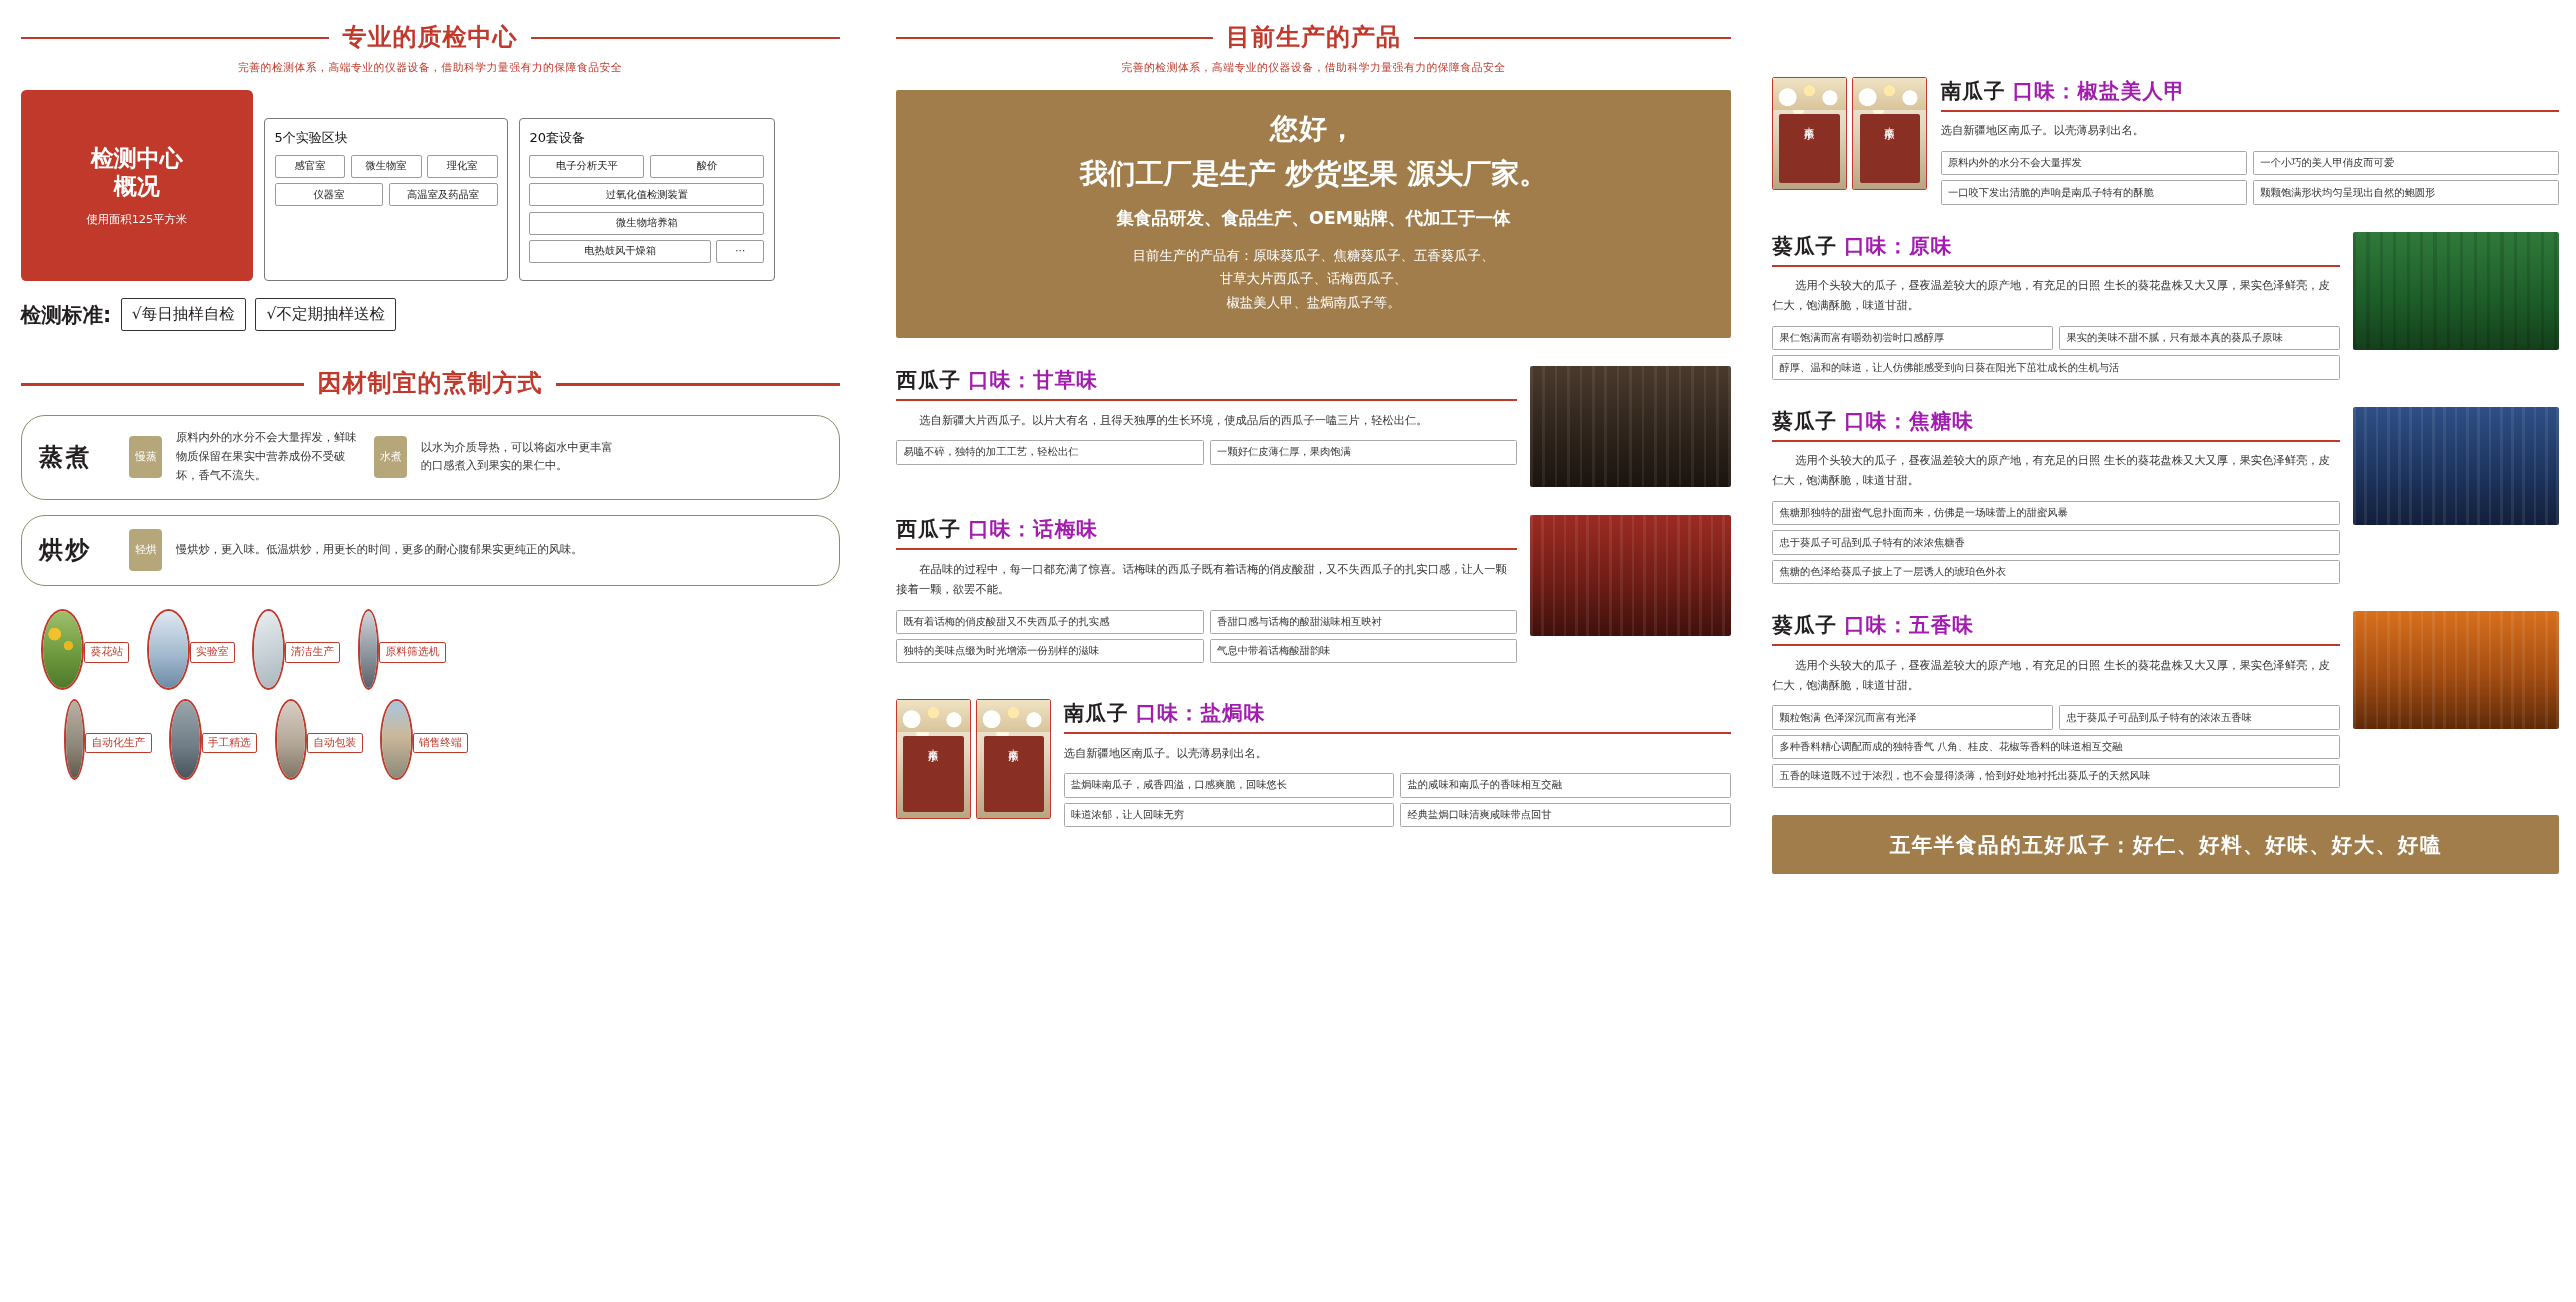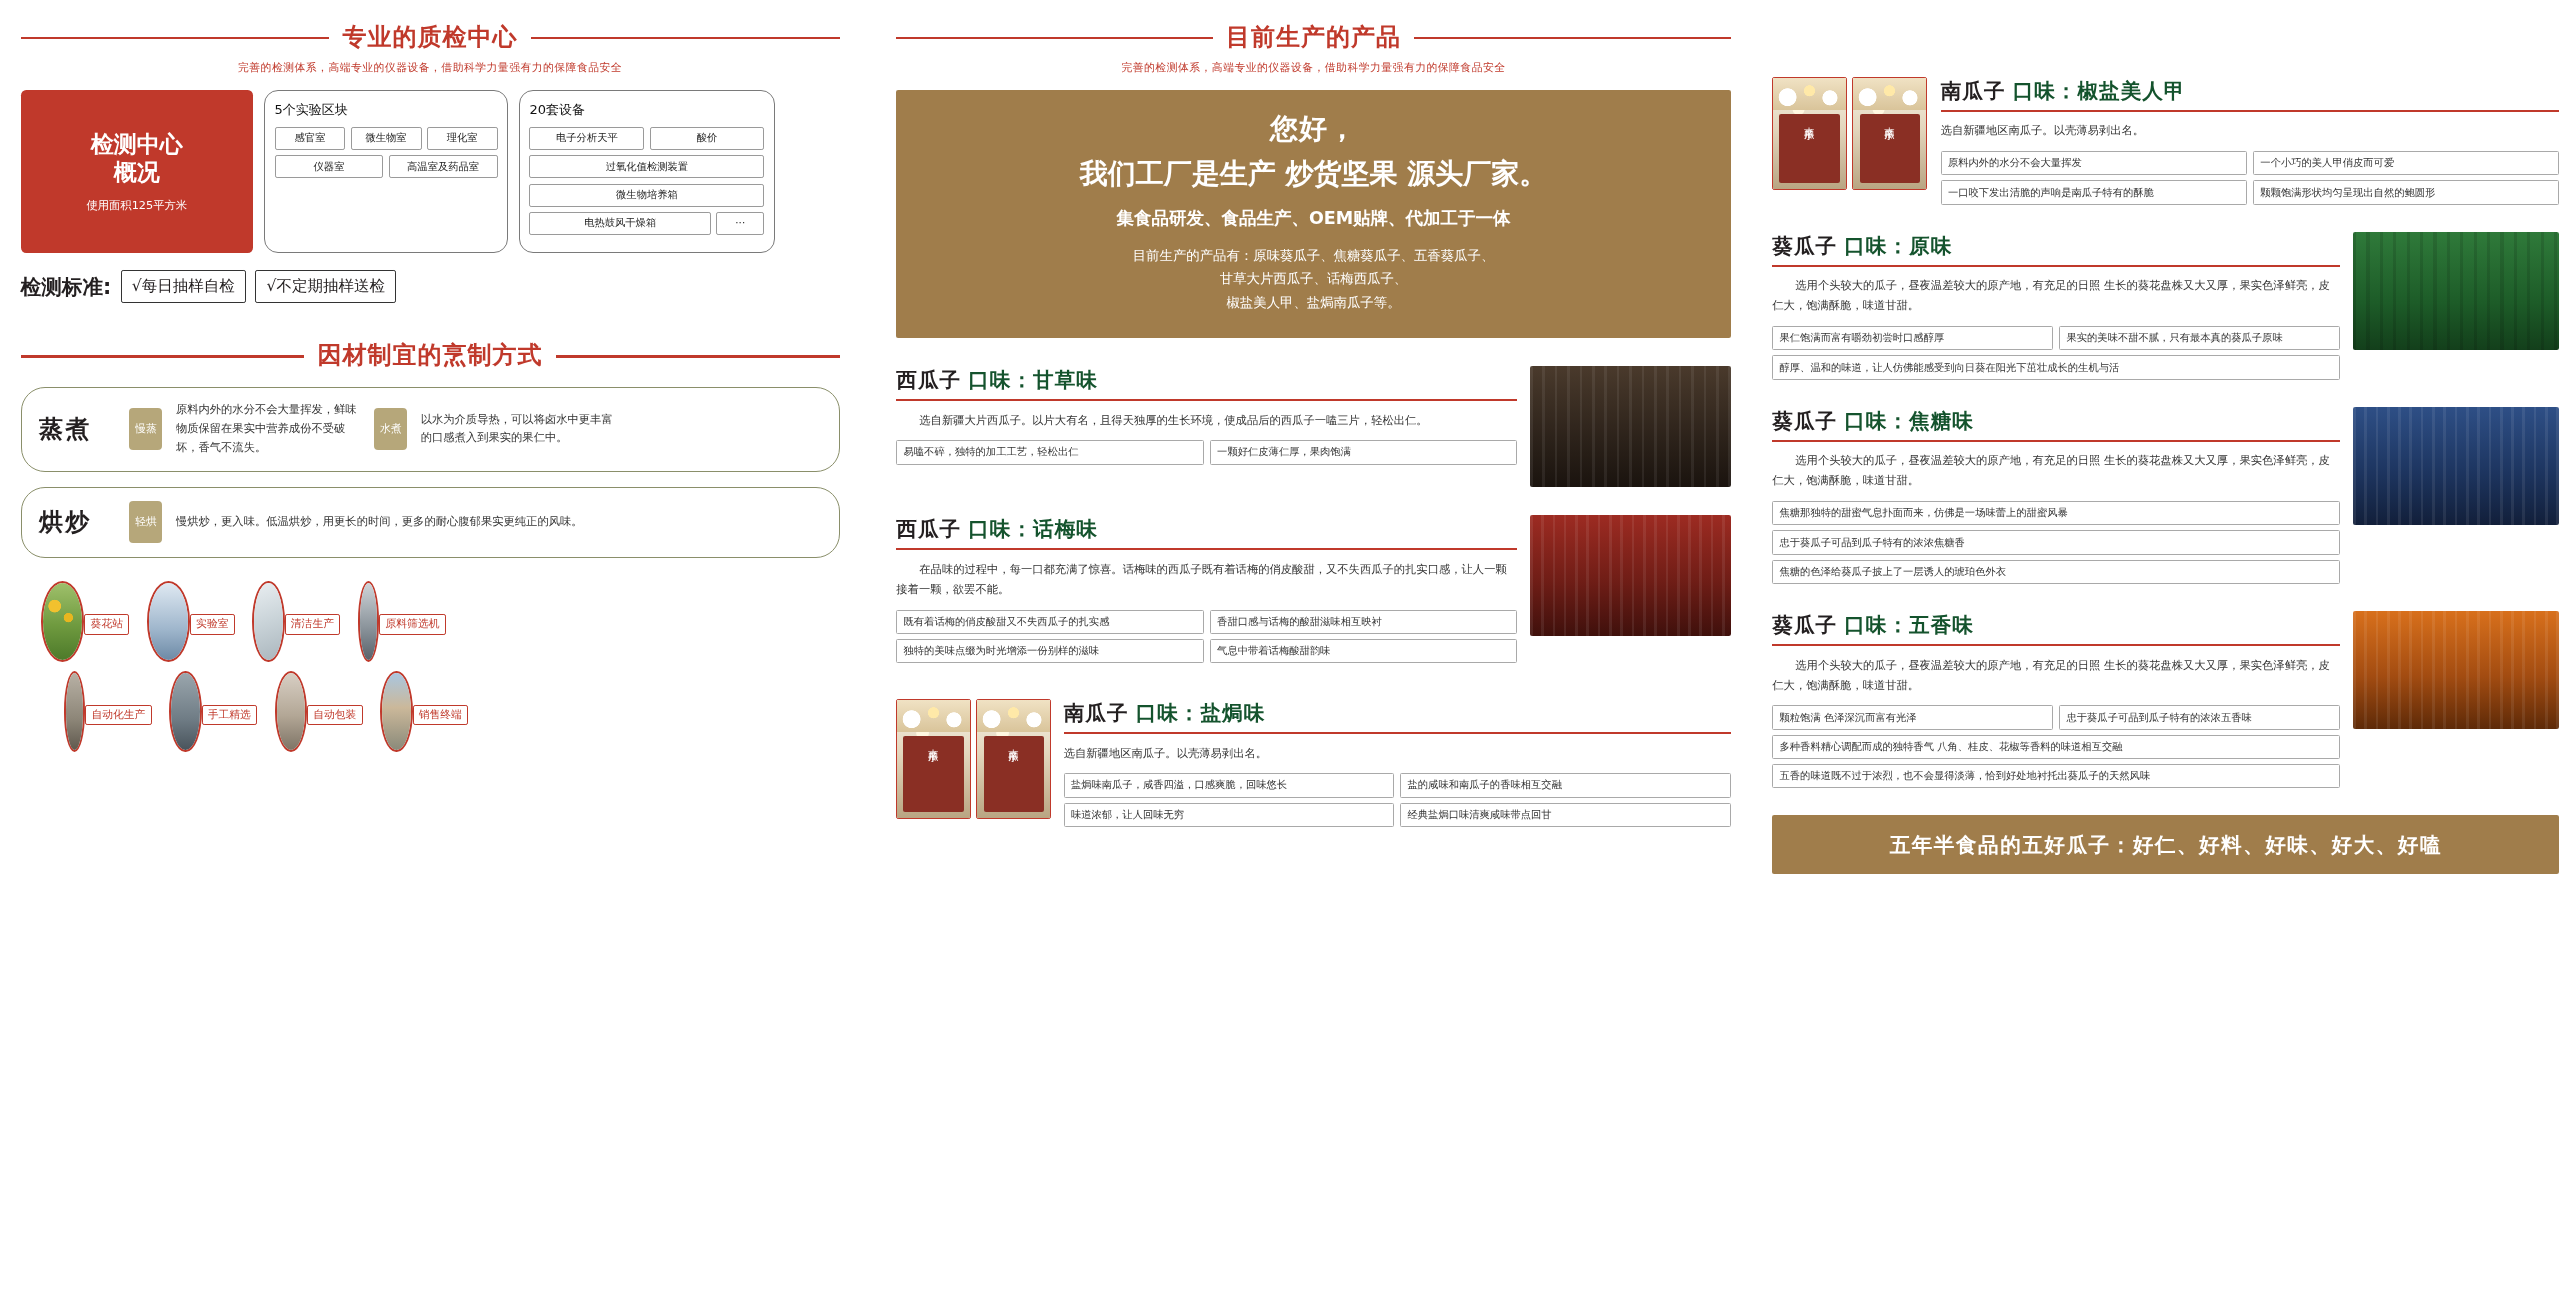--- a/index.html
+++ b/index.html
@@ -14,21 +14,21 @@
   .sec-head{position:relative;text-align:center;}
   .sec-head .title{display:inline-block;font-size:24px;font-weight:bold;color:#c0392b;letter-spacing:1px;position:relative;padding:0 13.4px;background:#fff;z-index:2;}
   .sec-head .rule{position:absolute;left:0;right:0;top:50%;height:2.6px;background:#c0392b;z-index:1;}
   .sec-sub{text-align:center;font-size:10.8px;color:#c0392b;margin-top:8.2px;letter-spacing:0.5px;}
 
   
   .qc-wrap{margin-top:15.5px;display:flex;gap:11.3px;align-items:stretch;}
   .qc-red{width:222px;background:#c0392b;color:#fff;border-radius:5.2px;display:flex;flex-direction:column;align-items:center;justify-content:center;padding:13.4px 5.2px;}
   .qc-red .t1{font-size:23px;font-weight:bold;line-height:1.22;text-align:center;}
   .qc-red .t2{font-size:11.3px;margin-top:11.3px;}
-  .qc-box{border:1px solid #7a7a7a;border-radius:14px;padding:9.3px 9.3px 11.3px 9.3px;}
+  .qc-box{border:1px solid #7a7a7a;border-radius:4px;padding:9.3px 9.3px 11.3px 9.3px;margin-top:28px;}
   .qc-b1{width:223px;}
   .qc-b2{width:235px;}
   .qc-box .h{font-size:13px;color:#111;margin-bottom:8.2px;}
   .chip-row{display:flex;gap:5.2px;margin-bottom:5.2px;flex-wrap:nowrap;}
   .chip{border:0.8px solid #9a9a9a;border-radius:2.1px;font-size:10.3px;padding:3.6px 5.2px;text-align:center;color:#222;white-space:nowrap;}
   .chip.grow{flex:1;}
 
   .std-row{display:flex;align-items:center;gap:9.3px;margin-top:17.5px;}
   .std-label{font-size:20.6px;font-weight:bold;}
   .std-box{border:1px solid #333;border-radius:2.1px;font-size:15.5px;padding:5.2px 10.3px;}
@@ -53,21 +53,21 @@
   .banner .l2{font-size:28px;font-weight:bold;margin-top:7.2px;}
   .banner .l2 .hl{color:#ffffff;}
   .banner .l3{font-size:17.5px;font-weight:bold;margin-top:13.4px;text-align:center;}
   .banner .l4{font-size:13.4px;margin-top:13.4px;line-height:1.75;}
 
   
   .prod{display:flex;gap:12.4px;margin-top:28px;align-items:flex-start;}
   .prod .body{flex:1;}
   .prod-head{display:flex;align-items:baseline;gap:7.2px;border-bottom:2.1px solid #c0392b;padding-bottom:5.2px;}
   .prod-head .n{font-size:20.6px;font-weight:bold;letter-spacing:1px;}
-  .prod-head .f{font-size:20.6px;font-weight:bold;color:#14532d;letter-spacing:1px;}
+  .prod-head .f{font-size:20.6px;font-weight:bold;color:#a21caf;letter-spacing:1px;}
   .prod-desc{font-size:11.3px;line-height:1.8;color:#333;margin-top:9.3px;text-indent:23px;}
   .prod-desc.noind{text-indent:0;}
   .tag-grid{margin-top:9.3px;display:flex;flex-direction:column;gap:5.2px;}
   .tag-line{display:flex;gap:6.2px;}
   .tag{border:0.8px solid #a9a9a9;border-radius:1.5px;font-size:10.3px;color:#333;padding:4.1px 6.2px;flex:1;white-space:nowrap;overflow:hidden;}
   .prod-img{width:201px;height:121px;border-radius:2.1px;position:relative;overflow:hidden;flex:none;}
 
   .pack-pair{width:155px;flex:none;display:flex;gap:5.2px;}
   .pack{width:75px;height:118px;border:1.5px solid #c0392b;border-radius:2.1px;position:relative;overflow:hidden;background:#f5efe6;}
 

